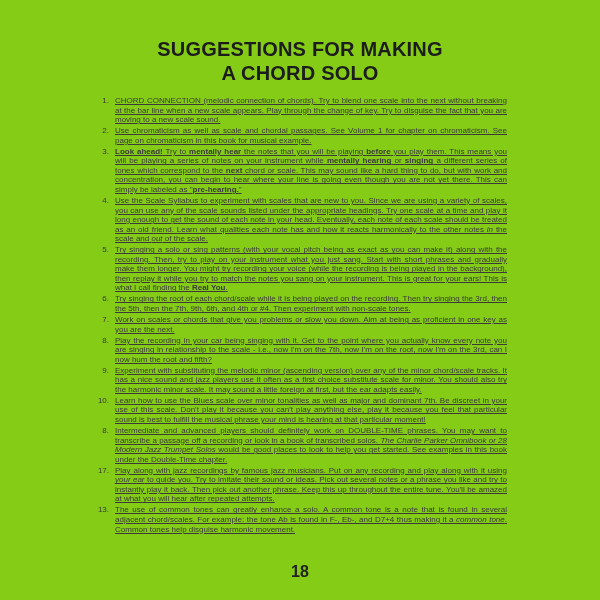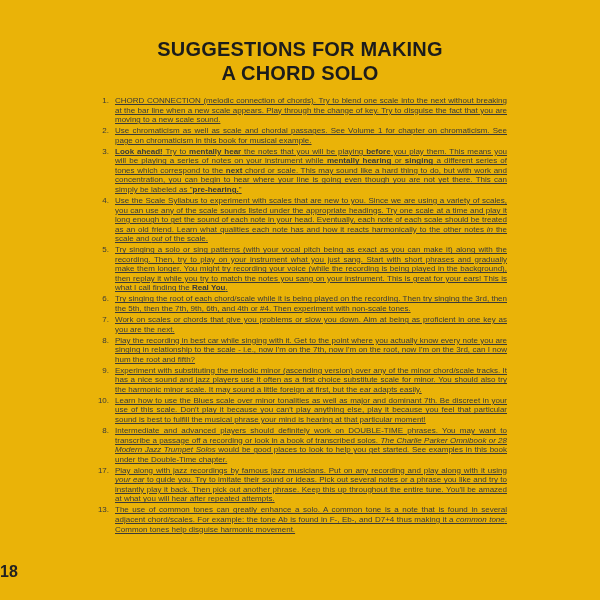--- a/index.html
+++ b/index.html
@@ -4,21 +4,21 @@
 <style>
   html, body {
     margin: 0;
     padding: 0;
     background: #ffffff;
   }
   .page {
     position: relative;
     width: 600px;
     height: 600px;
-    background: #eab308;
+    background: #84cc16;
     font-family: "Liberation Sans", sans-serif;
     color: #363636;
     overflow: hidden;
   }
   .title {
     margin: 0;
     padding-top: 37px;
     text-align: center;
     font-size: 20px;
     line-height: 24px;
@@ -49,20 +49,21 @@
     flex: 1;
     text-align: justify;
     text-align-last: left;
     text-decoration: underline;
   }
   .pagenum {
     position: absolute;
     left: 0;
     right: 0;
     top: 563px;
+    text-align: center;
     font-size: 16px;
     font-weight: bold;
     color: #222222;
   }
 </style>
 </head>
 <body>
 
 <div class="page">
   <h1 class="title"><span>SUGGESTIONS FOR MAKING</span><br><span>A CHORD SOLO</span></h1>
@@ -91,21 +92,21 @@
       <li>
         <span class="num">6.</span>
         <span class="body"><span>Try singing the root of each chord/scale while it is being played on the recording. Then try singing the 3rd, then the 5th, then the 7th, 9th, 6th, and 4th or #4. Then experiment with non-scale tones.</span></span>
       </li>
       <li>
         <span class="num">7.</span>
         <span class="body"><span>Work on scales or chords that give you problems or slow you down. Aim at being as proficient in one key as you are the next.</span></span>
       </li>
       <li>
         <span class="num">8.</span>
-        <span class="body"><span>Play the recording in best car while singing with it. Get to the point where you actually know every note you are singing in relationship to the scale - i.e., now I'm on the 7th, now I'm on the root, now I'm on the 3rd, can I now hum the root and fifth?</span></span>
+        <span class="body"><span>Play the recording in your car being singing with it. Get to the point where you actually know every note you are singing in relationship to the scale - i.e., now I'm on the 7th, now I'm on the root, now I'm on the 3rd, can I now hum the root and fifth?</span></span>
       </li>
       <li>
         <span class="num">9.</span>
         <span class="body"><span>Experiment with substituting the melodic minor (ascending version) over any of the minor chord/scale tracks. It has a nice sound and jazz players use it often as a first choice substitute scale for minor. You should also try the harmonic minor scale. It may sound a little foreign at first, but the ear adapts easily.</span></span>
       </li>
       <li>
         <span class="num">10.</span>
         <span class="body"><span>Learn how to use the Blues scale over minor tonalities as well as major and dominant 7th. Be discreet in your use of this scale. Don't play it because you can't play anything else, play it because you feel that particular sound is best to fulfill the musical phrase your mind is hearing at that particular moment!</span></span>
       </li>
       <li>

